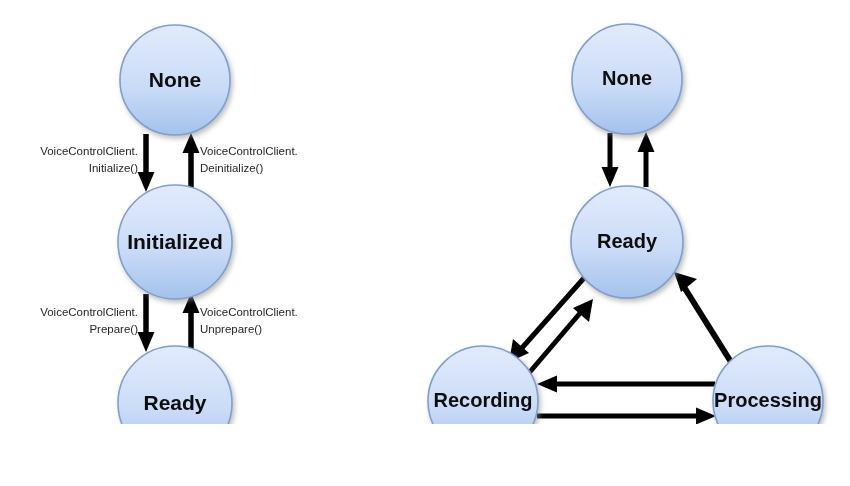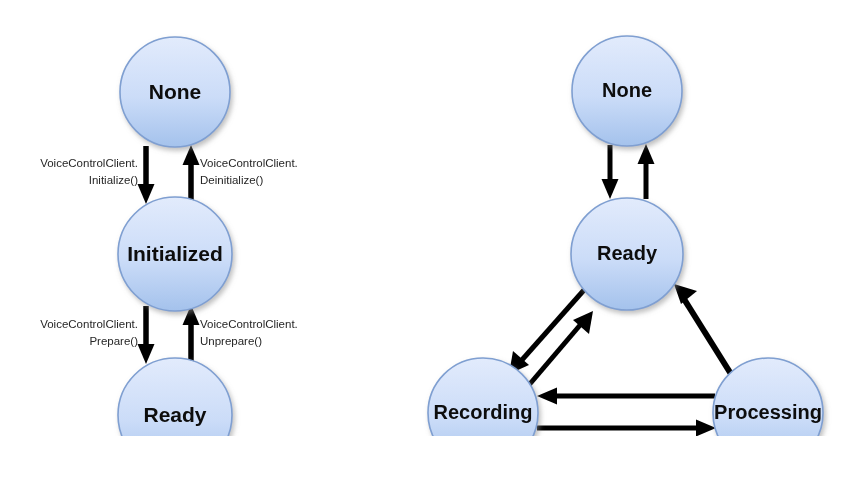--- a/index.html
+++ b/index.html
@@ -7,21 +7,20 @@
     padding: 0;
     background: #ffffff;
   }
   #canvas {
     position: relative;
     width: 850px;
     height: 424px;
     background: #ffffff;
     overflow: hidden;
     font-family: "Liberation Sans", sans-serif;
-    margin-top: 12px;
   }
   svg.layer {
     position: absolute;
     left: 0;
     top: 0;
     width: 850px;
     height: 486px;
   }
   .node-label {
     font-family: "Liberation Sans", sans-serif;

